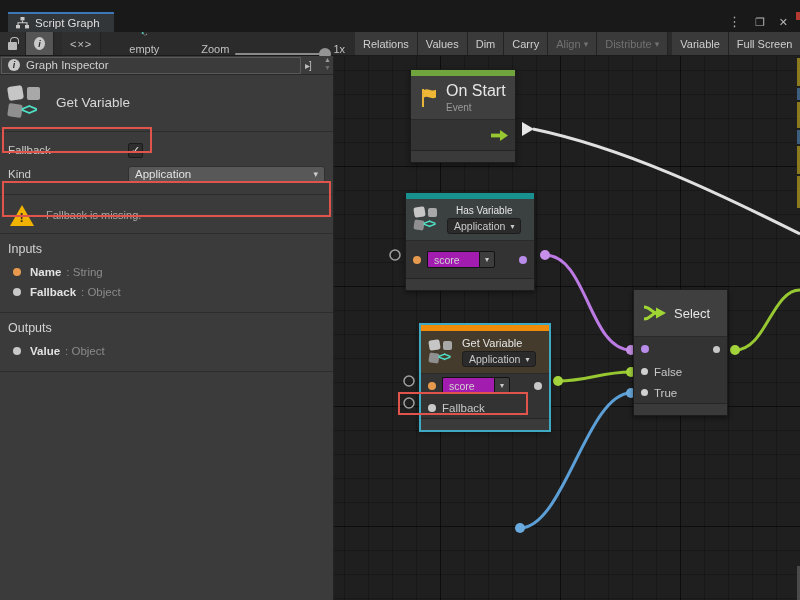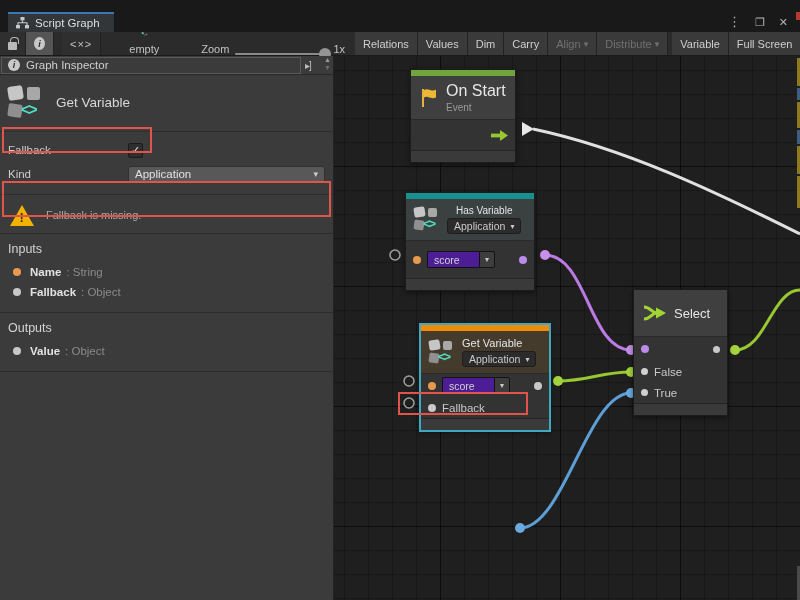--- a/index.html
+++ b/index.html
@@ -98,21 +98,21 @@
   .nbody { position:relative; background:#333333; }
   .nfoot { height:12px; background:#3a3a3a; border-top:1px solid #252525; }
   .mini-vars { position:relative; width:26px; height:25px; flex:0 0 26px; }
   .mini-vars .sq1 { position:absolute; left:0; top:0; width:11px; height:10px; background:#c6c6c6; border-radius:2px; transform:rotate(-9deg); }
   .mini-vars .sq2 { position:absolute; left:14px; top:1px; width:9px; height:9px; background:#a8a8a8; border-radius:2px; }
   .mini-vars .sq3 { position:absolute; left:0; top:13px; width:10px; height:10px; background:#8f8f8f; border-radius:2px; transform:rotate(8deg); }
   .mini-vars .code { position:absolute; left:9px; top:9px; color:#4fe0c6; font-weight:bold; font-size:13px; letter-spacing:-2px; }
   .vrow { display:flex; align-items:center; gap:6px; padding:0 7px; }
   .dot { width:8px; height:8px; border-radius:50%; flex:0 0 8px; }
   .field { display:flex; align-items:stretch; height:17px; }
-  .field .val { background:#4c1d95; border:1px solid #121212; border-right:none; border-radius:2px 0 0 2px;
+  .field .val { background:#a21caf; border:1px solid #121212; border-right:none; border-radius:2px 0 0 2px;
         color:#d2d2d2; font-size:10.5px; display:flex; align-items:center; padding:0 6px; }
   .field .fdrop { width:16px; background:#3d3d3d; border:1px solid #121212; border-radius:0 2px 2px 0;
         display:flex; align-items:center; justify-content:center; font-size:8px; color:#c9c9c9; }
   .plabel { font-size:11.5px; color:#c8c8c8; }
   .int-icon { width:26px; height:26px; border-radius:50%; background:#6fe8cc; flex:0 0 26px; }
   .int-field { width:22px; height:16px; background:#262626; border:1px solid #101010; border-radius:2px;
         color:#d8d8d8; font-size:10.5px; display:flex; align-items:center; justify-content:center; }
   .edge-sliver { position:absolute; right:0; width:3px; }
 </style>
 </head>

